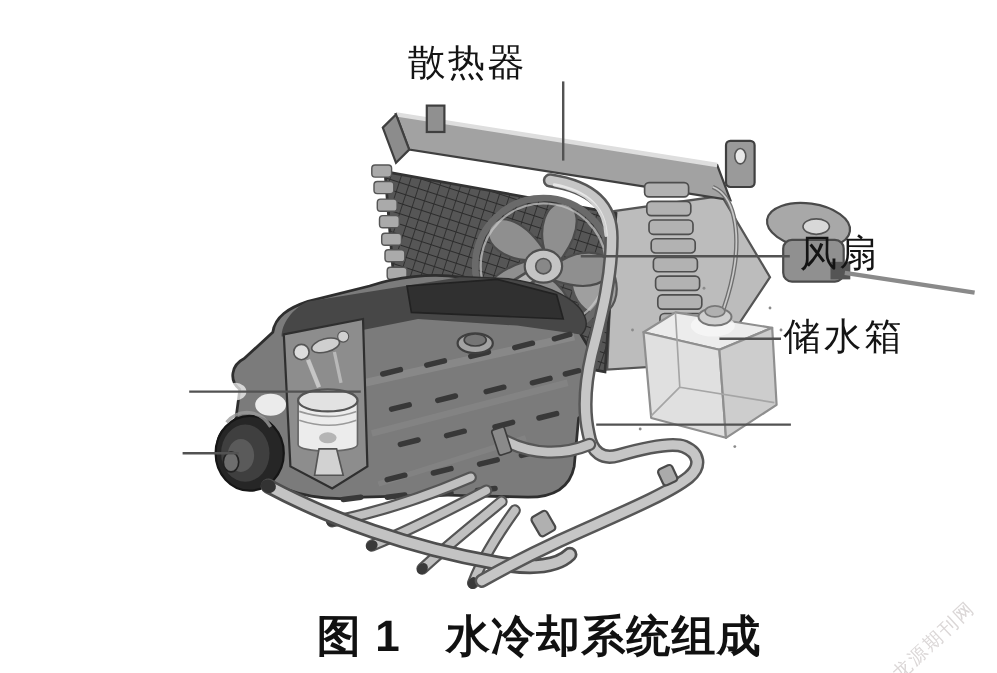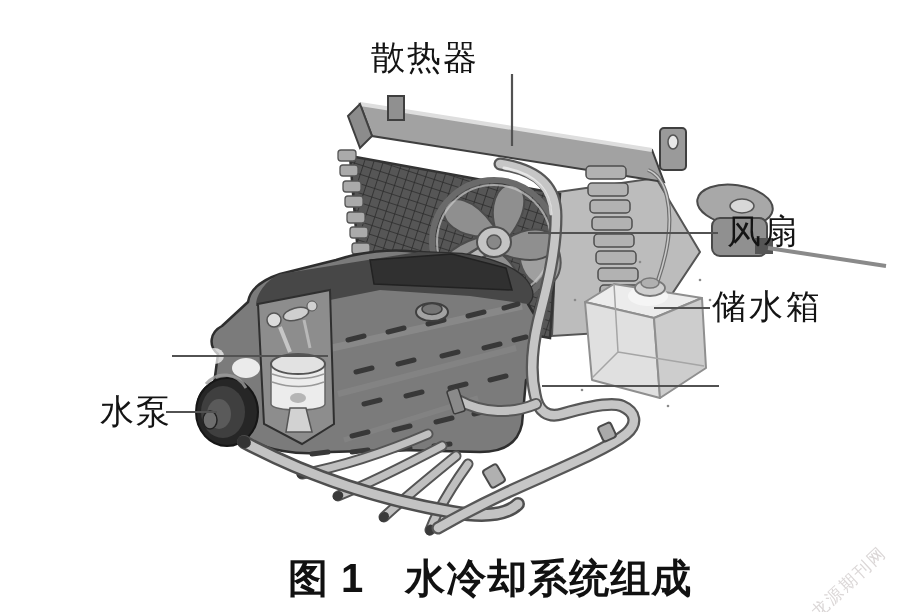--- a/index.html
+++ b/index.html
@@ -234,18 +234,17 @@
     <path d="M654,308 L710,308"></path>
     <path d="M542,386 L719,386"></path>
     <path d="M172,356 L328,356"></path>
     <path d="M166,412 L217,412"></path>
   </g>
 </svg>
 
 <div class="part-label" style="left:371px;top:40px;">散热器</div>
 <div class="part-label" style="left:727px;top:214px;">风扇</div>
 <div class="part-label" style="left:712px;top:289px;letter-spacing:3px;">储水箱</div>
-<div class="part-label" style="left:100px;top:394px;">水泵</div>
 
 <div class="caption">图 1　水冷却系统组成</div>
 <div class="watermark">龙源期刊网</div>
 
 </div>
 
 </body></html>

